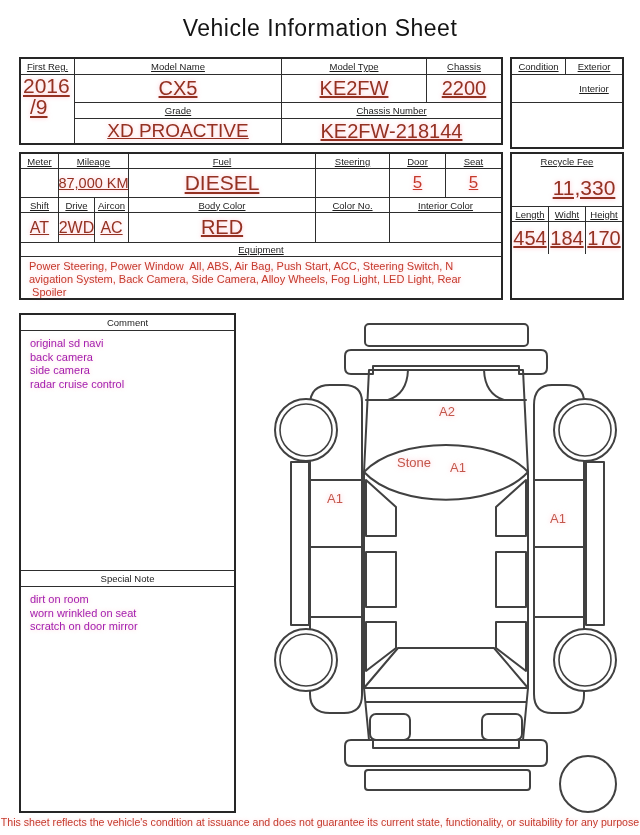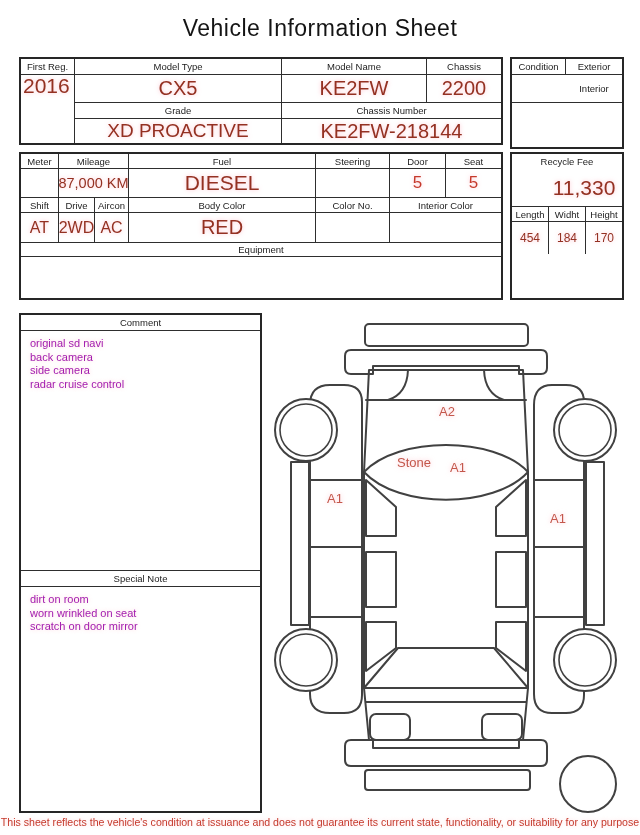--- a/index.html
+++ b/index.html
@@ -9,21 +9,21 @@
     margin:0 auto; overflow:hidden;
   }
   .abs { position:absolute; box-sizing:border-box; }
   .title {
     left:0; right:0; top:15px; text-align:center;
     font-size:23px; letter-spacing:0.5px; color:#141414;
   }
   .boxed { border:2px solid #262626; }
   .cell {
     position:relative; box-sizing:border-box; display:flex;
-    align-items:center; justify-content:center; overflow:hidden;
+    align-items:center; justify-content:center; overflow:hidden;text-decoration:underline;
   }
   .hdr { font-size:9.5px; color:#1c1c1c; white-space:nowrap; }
   .val {
     color:#943122;
     text-shadow:0 0 4px rgba(255,148,168,0.55);
     white-space:nowrap;
   }
   .val.bright { color:#c5392b; }
   .br { border-right:1px solid #2e2e2e; }
   .bb { border-bottom:1px solid #2e2e2e; }
@@ -50,43 +50,43 @@
   .equip-txt .line { font-size:11px; line-height:13px; color:#c5392b;
         text-shadow:0 0 4px rgba(255,160,175,0.5); white-space:pre; }
 
   #r2 { left:510px; top:152px; width:114px; height:148px; }
   .r2a { display:grid; grid-template-columns:54px 56px; grid-template-rows:15px 29px; }
   .r2c { display:grid; grid-template-columns:37px 37px 36px; grid-template-rows:15px 32px; }
   .recycle-hdr { height:15px; }
   .recycle-val { height:38px; }
 
   
-  #commentBox { left:19px; top:313px; width:243px; height:500px;
+  #commentBox { left:19px; top:313px; width:217px; height:500px;
         display:flex; flex-direction:column; }
   .band { height:15px; flex:0 0 auto; display:flex; align-items:center; justify-content:center; }
   .note-content { padding:6px 8px 0 9px; box-sizing:border-box; }
   .note-content .line { font-size:11px; line-height:13.5px; color:#a21caf;
         text-shadow:0 0 4px rgba(255,160,175,0.45); }
   #commentContent { height:239px; flex:0 0 auto; }
   #specialContent { flex:1 1 auto; }
 
   
   .v-firstreg { font-size:21px; line-height:21px; justify-content:flex-start;
-        padding-left:2px; flex-direction:row; align-items:flex-start; }
+        padding-left:2px; flex-direction:column; align-items:flex-start; }
   .v-firstreg .l2 { padding-left:7px; }
   .v-20 { font-size:20px; }
   .v-19 { font-size:19px; }
   .v-cond { font-size:27px; }
   .v-mile { font-size:14.5px; }
   .v-fuel { font-size:21px; }
   .v-55 { font-size:17px; }
   .v-shift { font-size:16px; }
   .v-hist { font-size:12px; }
   .v-recycle { font-size:21px;padding-left:34px; }
-  .v-lwh { font-size:12px; }
+  .v-lwh { font-size:20px; }
 
   .footer {
     left:0; right:0; top:816px; text-align:center;
     font-size:10.6px; color:#c5392b;
     text-shadow:0 0 4px rgba(255,160,175,0.4);
   }
 
   
   #diagram { left:262px; top:310px; }
   #diagram .outline { fill:none; stroke:#414141; stroke-width:2;
@@ -98,22 +98,22 @@
 </style>
 </head>
 <body>
 
 <div class="sheet">
 
   <div class="abs title">Vehicle Information Sheet</div>
 
   <div class="abs boxed" id="t1">
     <div class="cell hdr br bb">First Reg.</div>
+    <div class="cell hdr br bb">Model Name</div>
     <div class="cell hdr br bb">Model Type</div>
-    <div class="cell hdr br bb">Model Name</div>
     <div class="cell hdr bb">Chassis</div>
 
     <div class="cell val v-firstreg br rs3">
       <div class="l1">2016</div>
       <div class="l2">/9</div>
     </div>
     <div class="cell val v-20 br bb">CX5</div>
     <div class="cell val v-20 br bb">KE2FW</div>
     <div class="cell val v-20 bb">2200</div>
 
@@ -157,20 +157,25 @@
       <div class="cell hdr bb">Interior Color</div>
 
       <div class="cell val v-shift br bb">AT</div>
       <div class="cell val v-shift br bb">2WD</div>
       <div class="cell val v-shift br bb">AC</div>
       <div class="cell val v-20 br bb">RED</div>
       <div class="cell br bb"></div>
       <div class="cell bb"></div>
     </div>
     <div class="cell hdr bb equip-hdr">Equipment</div>
+    <div class="equip-txt">
+      <div class="line">Power Steering, Power Window  All, ABS, Air Bag, Push Start, ACC, Steering Switch, N</div>
+      <div class="line">avigation System, Back Camera, Side Camera, Alloy Wheels, Fog Light, LED Light, Rear</div>
+      <div class="line"> Spoiler</div>
+    </div>
   </div>
 
   <div class="abs boxed" id="r2">
     <div class="cell hdr recycle-hdr">Recycle Fee</div>
     <div class="cell val v-recycle recycle-val bb">11,330</div>
     <div class="r2c">
       <div class="cell hdr br bb">Length</div>
       <div class="cell hdr br bb">Widht</div>
       <div class="cell hdr bb">Height</div>
       <div class="cell val v-lwh br">454</div>

